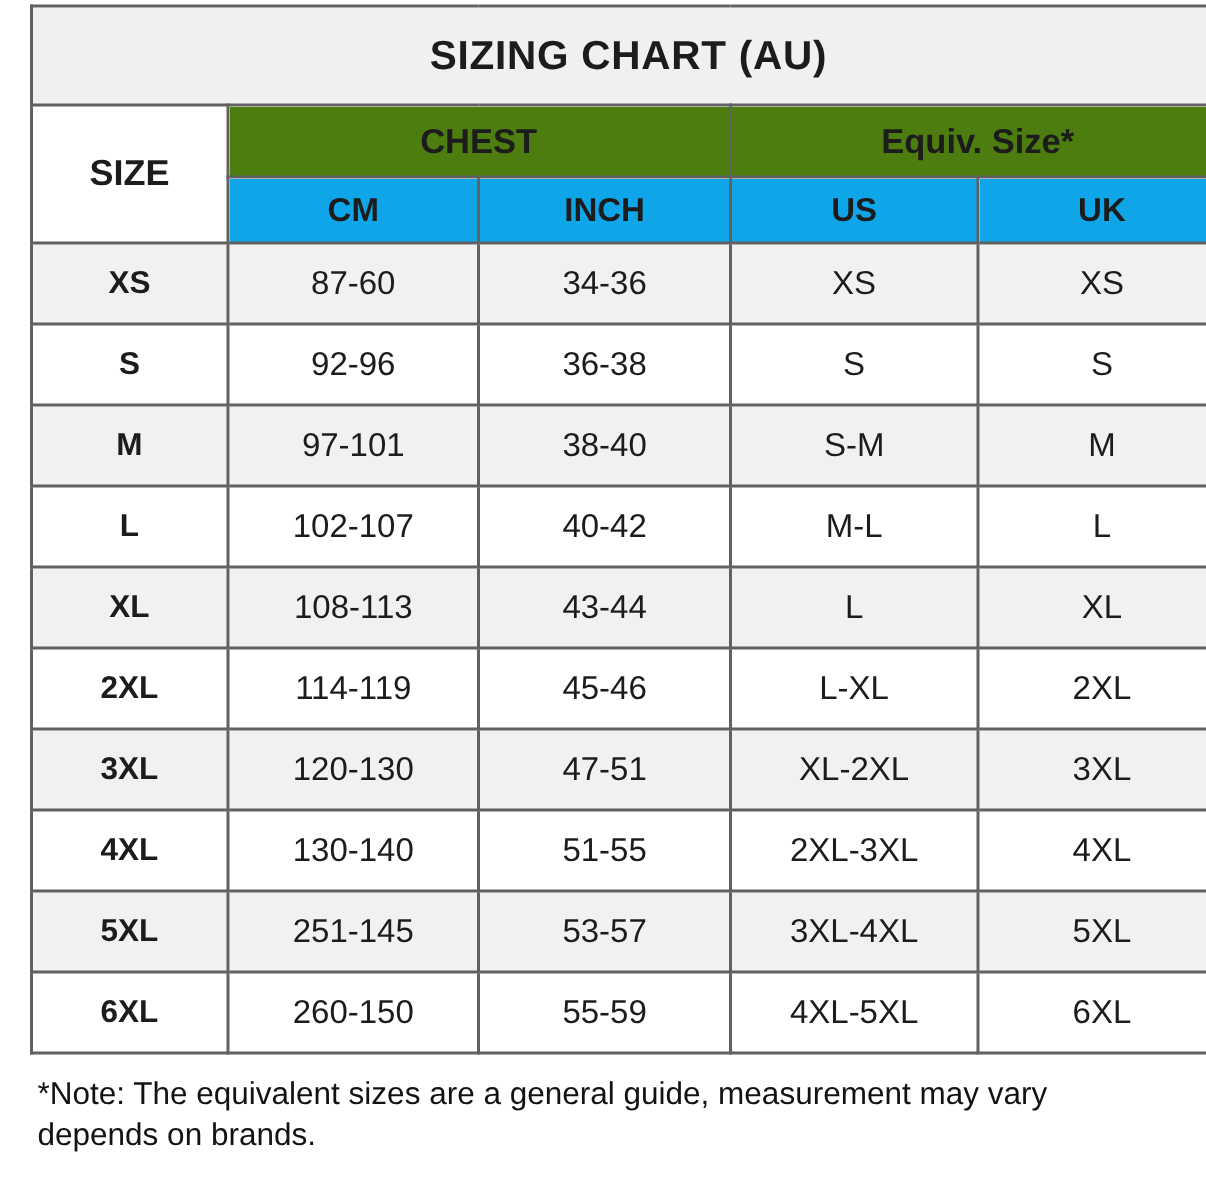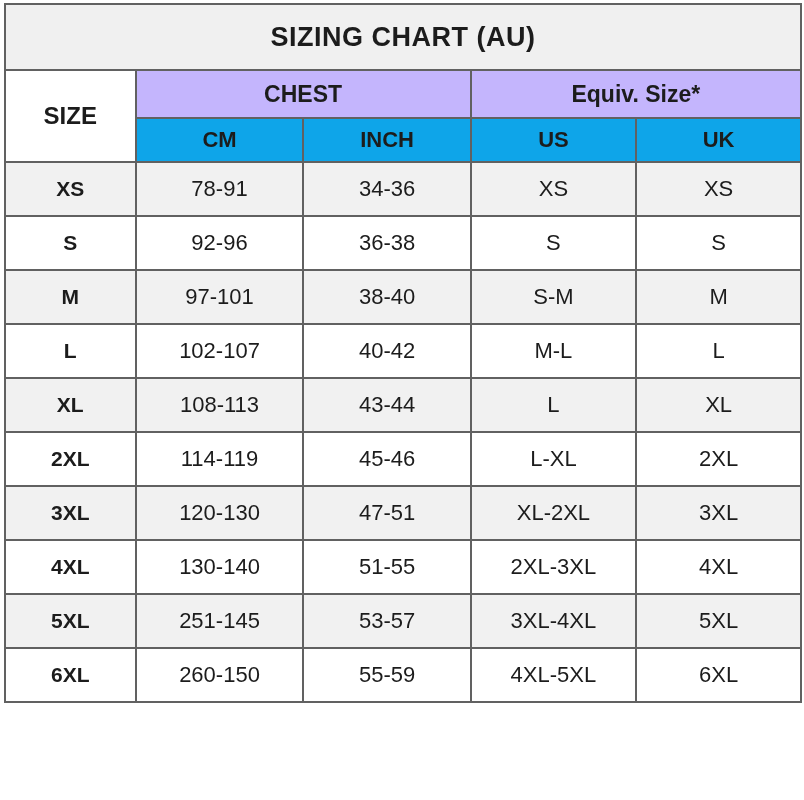--- a/index.html
+++ b/index.html
@@ -7,21 +7,21 @@
     padding: 0;
     background: #ffffff;
     font-family: "Liberation Sans", sans-serif;
   }
   .canvas {
     position: relative;
     width: 804px;
     height: 800px;
     background: #ffffff;
     box-sizing: border-box;
-    padding: 3px 3px 0 4px;
+    padding: 3px 3px 0 20px;
     overflow: hidden;
   }
   table.sizing-table {
     width: 798px;
     border-collapse: collapse;
     table-layout: fixed;
     border: 2px solid var(--border-outer, #7b7b7b);
   }
   table.sizing-table td,
   table.sizing-table th {
@@ -43,21 +43,21 @@
     height: 64px;
     background: var(--title-bg, #f0f0f0);
     font-size: 27px;
     font-weight: 700;
     letter-spacing: 0.5px;
   }
   .group-row th {
     height: 46px;
     font-size: 23px;
     font-weight: 700;
-    background: #c4b5fd;
+    background: #4d7c0f;
   }
   .sub-row th {
     height: 42px;
     font-size: 22px;
     font-weight: 700;
     background: #0ea5e9;
   }
   th.size-head {
     font-size: 24px;
     font-weight: 700;
@@ -115,21 +115,21 @@
         <th>CM</th>
         <th>INCH</th>
         <th>US</th>
         <th>UK</th>
       </tr>
     </thead>
     <tbody>
 
     <tr>
       <td class="cell-size">XS</td>
-      <td>78-91</td>
+      <td>87-60</td>
       <td>34-36</td>
       <td>XS</td>
       <td>XS</td>
     </tr>
 
     <tr>
       <td class="cell-size">S</td>
       <td>92-96</td>
       <td>36-38</td>
       <td>S</td>
@@ -195,14 +195,18 @@
     <tr>
       <td class="cell-size">6XL</td>
       <td>260-150</td>
       <td>55-59</td>
       <td>4XL-5XL</td>
       <td>6XL</td>
     </tr>
   </tbody>
   </table>
 
+  <div class="note">
+    <span class="note-line">*Note: The equivalent sizes are a general guide, measurement may vary</span>
+    <span class="note-line">depends on brands.</span>
+  </div>
 
 </div>
 
 </body></html>

